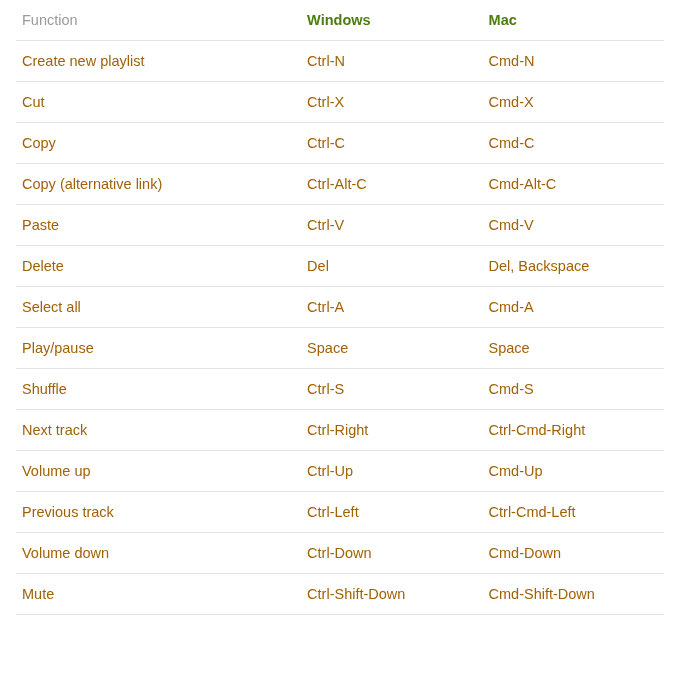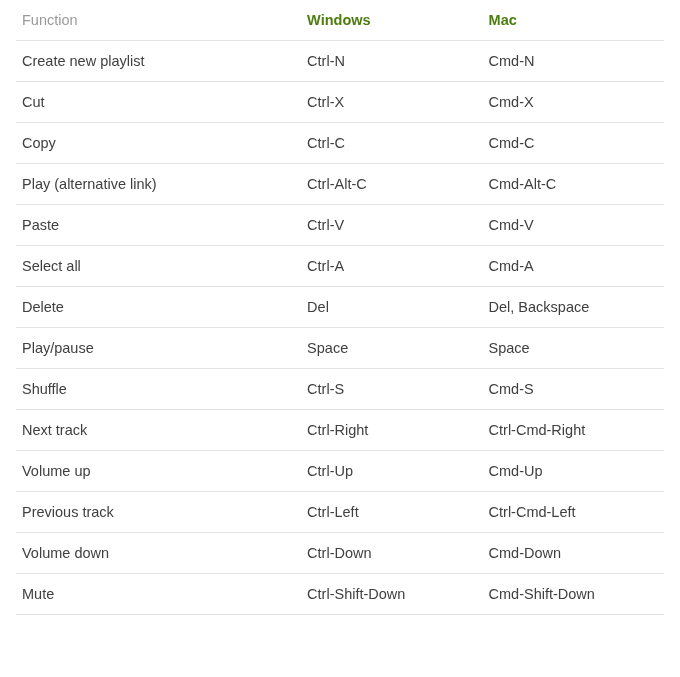--- a/index.html
+++ b/index.html
@@ -17,21 +17,21 @@
     table {
       width: 100%;
       border-collapse: collapse;
       table-layout: fixed;
     }
     th, td {
       text-align: left;
       padding: 12px 6px;
       border-bottom: 1px solid #e4e4e4;
       font-size: 14.5px;
-      color: #404040;
+      color: #a16207;
       vertical-align: middle;
     }
     th {
       font-weight: 700;
       color: #4d7c0f;
       padding-top: 4px;
       padding-bottom: 12px;
     }
     th:first-child {
       color: #9a9a9a;
@@ -67,38 +67,38 @@
       <td>Cut</td>
       <td>Ctrl-X</td>
       <td>Cmd-X</td>
     </tr>
     <tr>
       <td>Copy</td>
       <td>Ctrl-C</td>
       <td>Cmd-C</td>
     </tr>
     <tr>
-      <td>Play (alternative link)</td>
+      <td>Copy (alternative link)</td>
       <td>Ctrl-Alt-C</td>
       <td>Cmd-Alt-C</td>
     </tr>
     <tr>
       <td>Paste</td>
       <td>Ctrl-V</td>
       <td>Cmd-V</td>
     </tr>
     <tr>
+      <td>Delete</td>
+      <td>Del</td>
+      <td>Del, Backspace</td>
+    </tr>
+    <tr>
       <td>Select all</td>
       <td>Ctrl-A</td>
       <td>Cmd-A</td>
-    </tr>
-    <tr>
-      <td>Delete</td>
-      <td>Del</td>
-      <td>Del, Backspace</td>
     </tr>
     <tr>
       <td>Play/pause</td>
       <td>Space</td>
       <td>Space</td>
     </tr>
     <tr>
       <td>Shuffle</td>
       <td>Ctrl-S</td>
       <td>Cmd-S</td>

